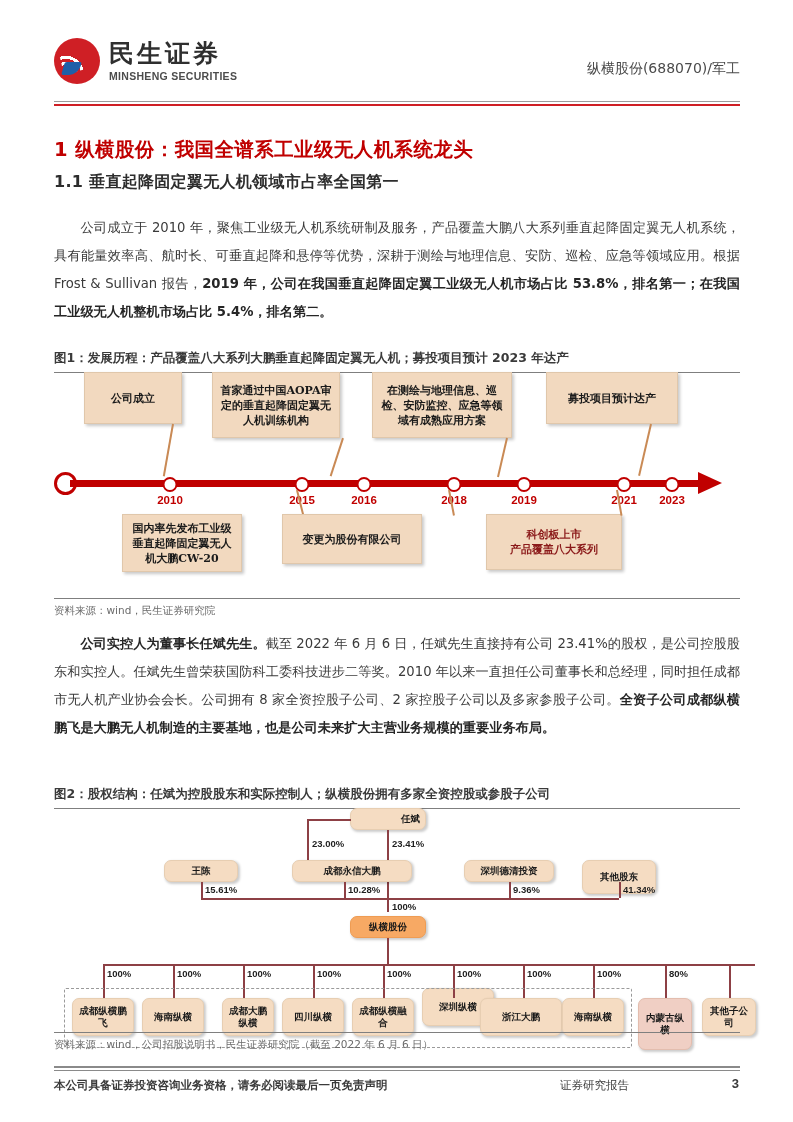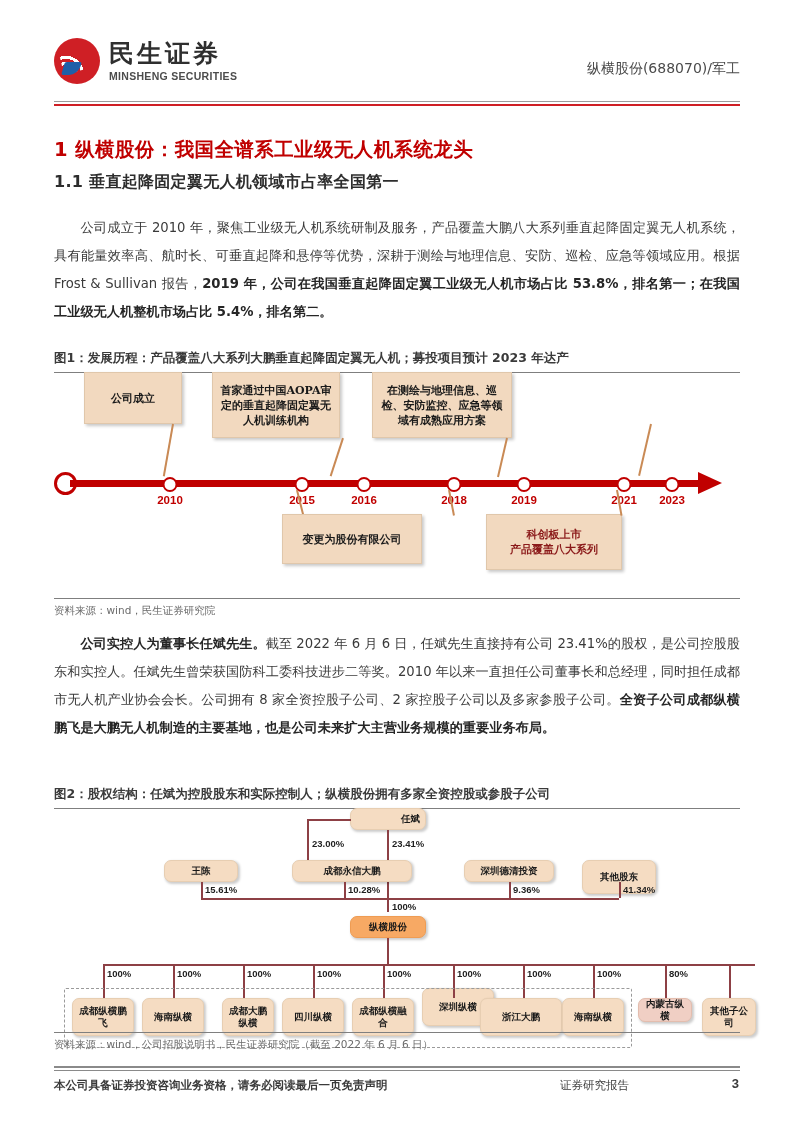--- a/index.html
+++ b/index.html
@@ -232,21 +232,23 @@
       <div class="tl-node" style="left: 570px;"></div>
       <div class="tl-year" style="left: 570px;">2021</div>
       <div class="tl-node" style="left: 618px;"></div>
       <div class="tl-year" style="left: 618px;">2023</div>
       <div class="tl-box" style="left: 30px; top: 0px; width: 98px; height: 52px; white-space: pre-line;">公司成立</div>
       <div class="tl-lead" style="left: 118px; top: 52px; height: 53px; transform: rotate(10deg);"></div>
       <div class="tl-box" style="left: 158px; top: 0px; width: 128px; height: 66px; white-space: pre-line;">首家通过中国AOPA审定的垂直起降固定翼无人机训练机构</div>
       <div class="tl-lead" style="left: 288px; top: 66px; height: 40px; transform: rotate(18deg);"></div>
       <div class="tl-box" style="left: 318px; top: 0px; width: 140px; height: 66px; white-space: pre-line;">在测绘与地理信息、巡检、安防监控、应急等领域有成熟应用方案</div>
       <div class="tl-lead" style="left: 452px; top: 66px; height: 40px; transform: rotate(13deg);"></div>
+      <div class="tl-box" style="left: 492px; top: 0px; width: 132px; height: 52px; white-space: pre-line;">募投项目预计达产</div>
       <div class="tl-lead" style="left: 596px; top: 52px; height: 53px; transform: rotate(13deg);"></div>
+      <div class="tl-box" style="left: 68px; top: 142px; width: 120px; height: 58px; white-space: pre-line;">国内率先发布工业级垂直起降固定翼无人机大鹏CW-20</div>
       <div class="tl-lead" style="left: 242px; top: 118px; height: 26px; transform: rotate(-14deg);"></div>
       <div class="tl-box" style="left: 228px; top: 142px; width: 140px; height: 50px; white-space: pre-line;">变更为股份有限公司</div>
       <div class="tl-lead" style="left: 394px; top: 118px; height: 26px; transform: rotate(-11deg);"></div>
       <div class="tl-box dark-red" style="left: 432px; top: 142px; width: 136px; height: 56px; white-space: pre-line;">科创板上市
 产品覆盖八大系列</div>
       <div class="tl-lead" style="left: 562px; top: 118px; height: 26px; transform: rotate(-10deg);"></div>
     </div>
   <div class="fig-src" id="src1">资料来源：wind，民生证券研究院</div>
 
   <div class="para" id="para2"><b>公司实控人为董事长任斌先生。</b>截至 2022 年 6 月 6 日，任斌先生直接持有公司 23.41%的股权，是公司控股股东和实控人。任斌先生曾荣获国防科工委科技进步二等奖。2010 年以来一直担任公司董事长和总经理，同时担任成都市无人机产业协会会长。公司拥有 8 家全资控股子公司、2 家控股子公司以及多家参股子公司。<b>全资子公司成都纵横鹏飞是大鹏无人机制造的主要基地，也是公司未来扩大主营业务规模的重要业务布局。</b></div>
@@ -293,21 +295,21 @@
       <div class="own-pct" style="left: 333px; top: 160px;">100%</div>
       <div class="own-box" style="left: 368px; top: 180px; width: 72px; height: 38px;">深圳纵横</div>
       <div class="own-line" style="left: 399px; top: 156px; width: 1.5px; height: 34px;"></div>
       <div class="own-pct" style="left: 403px; top: 160px;">100%</div>
       <div class="own-box" style="left: 426px; top: 190px; width: 82px; height: 38px;">浙江大鹏</div>
       <div class="own-line" style="left: 469px; top: 156px; width: 1.5px; height: 34px;"></div>
       <div class="own-pct" style="left: 473px; top: 160px;">100%</div>
       <div class="own-box" style="left: 508px; top: 190px; width: 62px; height: 38px;">海南纵横</div>
       <div class="own-line" style="left: 539px; top: 156px; width: 1.5px; height: 34px;"></div>
       <div class="own-pct" style="left: 543px; top: 160px;">100%</div>
-      <div class="own-box pink" style="left: 584px; top: 190px; width: 54px; height: 24px;">内蒙古纵横</div>
+      <div class="own-box pink" style="left: 584px; top: 190px; width: 54px; height: 52px;">内蒙古纵横</div>
       <div class="own-line" style="left: 611px; top: 156px; width: 1.5px; height: 34px;"></div>
       <div class="own-pct" style="left: 615px; top: 160px;">80%</div>
       <div class="own-box" style="left: 648px; top: 190px; width: 54px; height: 38px;">其他子公司</div>
       <div class="own-line" style="left: 675px; top: 156px; width: 1.5px; height: 34px;"></div>
       <div class="own-dash" style="left: 10px; top: 180px; width: 566px; height: 58px;"></div>
     </div>
   <div class="fig-src" id="src2">资料来源：wind，公司招股说明书，民生证券研究院（截至 2022 年 6 月 6 日）</div>
 
   <div class="footer-rule1"></div>
   <div class="footer-rule2"></div>

